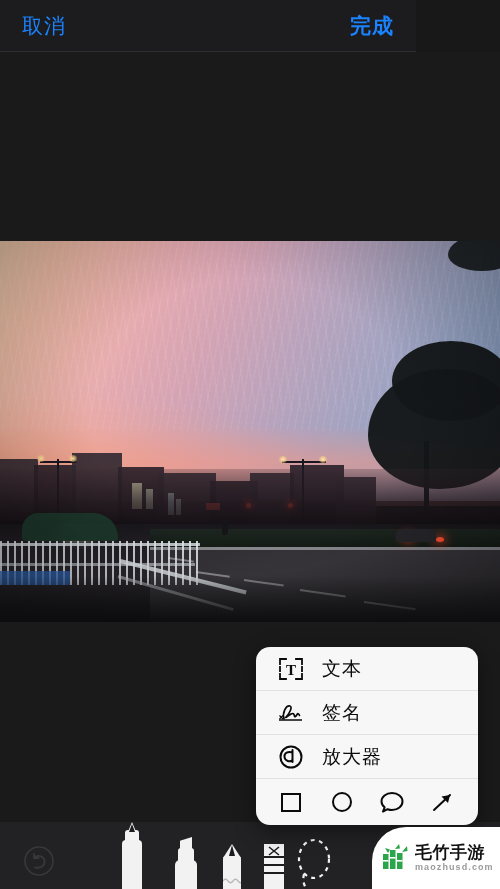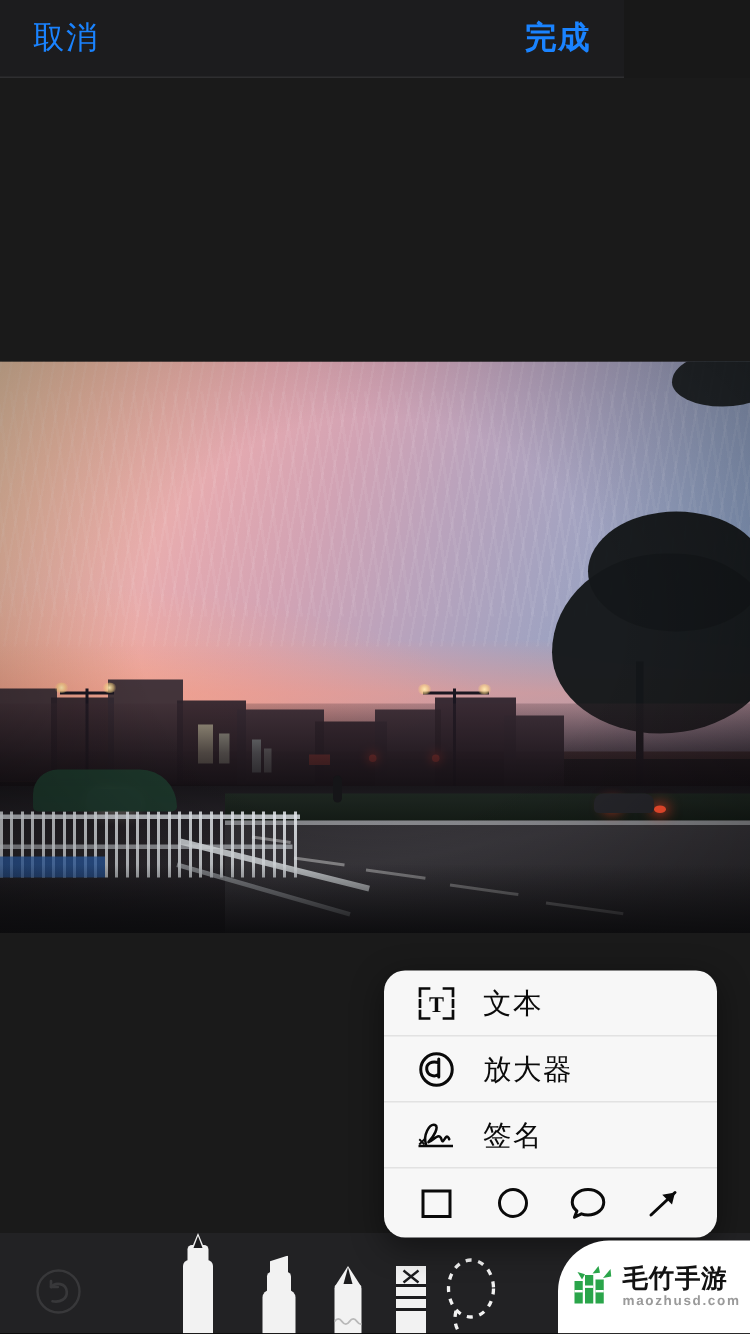--- a/index.html
+++ b/index.html
@@ -343,38 +343,38 @@
           <path d="M2 2 H8 M18 2 H24 M24 2 V7 M24 17 V22 M24 22 H18 M8 22 H2 M2 22 V17 M2 7 V2" stroke="#0a0a0a" stroke-width="1.8" fill="none" stroke-linecap="square"></path>
           <path d="M2 9 V15 M24 9 V15" stroke="#0a0a0a" stroke-width="1.8" fill="none"></path>
           <text x="13" y="17.5" font-family="&quot;Liberation Serif&quot;, serif" font-size="15" font-weight="bold" text-anchor="middle" fill="#0a0a0a">T</text>
         </svg>
       </span>
       <span class="menu-label">文本</span>
     </div>
 
     <div class="menu-row">
       <span class="menu-icon">
-        <svg width="30" height="26" viewBox="0 0 30 26">
-          <circle cx="15" cy="13" r="10.5" stroke="#0a0a0a" stroke-width="2" fill="none"></circle>
-          <path d="M16.5 8.5 C12 7, 8 9, 8.5 13 C9 17, 14 18.5, 16.5 16 L16.5 6 L16.5 18" stroke="#0a0a0a" stroke-width="2" fill="none" stroke-linecap="round" stroke-linejoin="round"></path>
-        </svg>
-      </span>
-      <span class="menu-label">放大器</span>
-    </div>
-
-    <div class="menu-row">
-      <span class="menu-icon">
         <svg width="30" height="24" viewBox="0 0 30 24">
           <path d="M3 19 H26" stroke="#0a0a0a" stroke-width="1.6" fill="none"></path>
           <path d="M8 18 C6 12, 10 4, 14 5 C17 6, 13 13, 10 16 C8.5 17.5, 12 15, 15 13
                    C17 11.8, 18 13, 18.5 15 C19 16.8, 20 15, 21 13.5 C22 12, 23 13, 23.5 14.5" stroke="#0a0a0a" stroke-width="1.7" fill="none" stroke-linecap="round"></path>
           <path d="M3.5 14.5 L7 18 M7 14.5 L3.5 18" stroke="#0a0a0a" stroke-width="1.2" fill="none"></path>
         </svg>
       </span>
       <span class="menu-label">签名</span>
+    </div>
+
+    <div class="menu-row">
+      <span class="menu-icon">
+        <svg width="30" height="26" viewBox="0 0 30 26">
+          <circle cx="15" cy="13" r="10.5" stroke="#0a0a0a" stroke-width="2" fill="none"></circle>
+          <path d="M16.5 8.5 C12 7, 8 9, 8.5 13 C9 17, 14 18.5, 16.5 16 L16.5 6 L16.5 18" stroke="#0a0a0a" stroke-width="2" fill="none" stroke-linecap="round" stroke-linejoin="round"></path>
+        </svg>
+      </span>
+      <span class="menu-label">放大器</span>
     </div>
 
     <div id="shape-row">
       <div class="shape-btn">
         <svg width="24" height="24" viewBox="0 0 24 24">
           <rect x="3" y="4" width="18" height="17" stroke="#0a0a0a" stroke-width="2" fill="none"></rect>
         </svg>
       </div>
       <div class="shape-btn">
         <svg width="24" height="24" viewBox="0 0 24 24">

